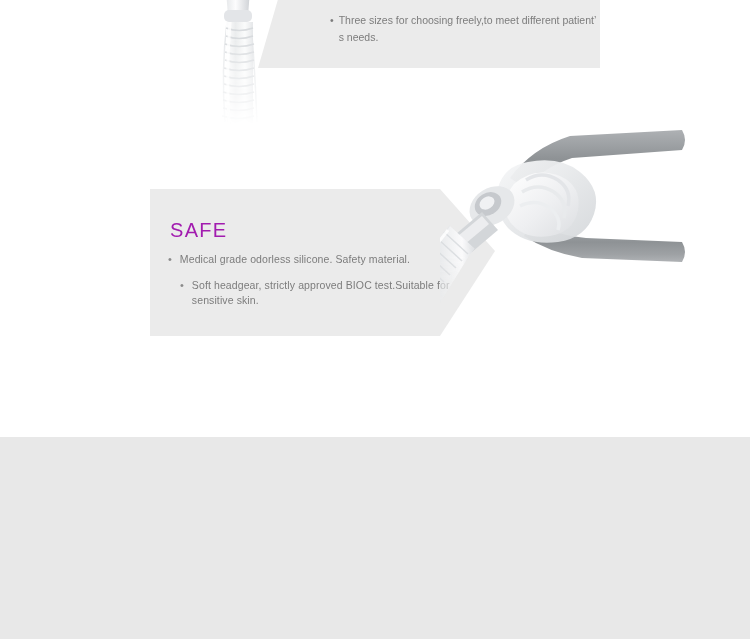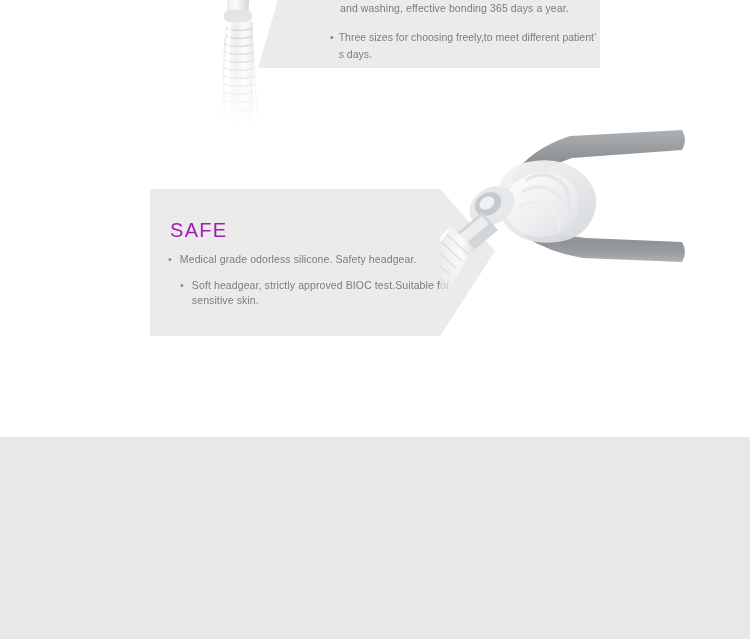--- a/index.html
+++ b/index.html
@@ -135,32 +135,31 @@
             <path d="M73 216 q16 5 31 0"></path>
               <path d="M72 224 q17 5 32 0"></path>
           </g>
           <path d="M80 130 q-4 50 -1 102" stroke="#ffffff" stroke-width="3" fill="none" opacity=".8"></path>
         </g>
       </g>
     </svg>
 
     <div class="panel-top"></div>
     <div class="panel-top-text">
-      <div class="tline first">and washing, effective bonding 365 days a year.</div>
       <div class="bullet-row">
         <span class="bullet-dot">•</span>
-        <span class="bullet-txt">Three sizes for choosing freely,to meet different patient’  s days.</span>
+        <span class="bullet-txt">Three sizes for choosing freely,to meet different patient’  s needs.</span>
       </div>
     </div>
 
     <div class="panel-safe"></div>
     <div class="safe-title">SAFE</div>
     <div class="safe-b1">
       <span class="sdot">•</span>
-      <span class="stxt">Medical grade odorless silicone. Safety headgear.</span>
+      <span class="stxt">Medical grade odorless silicone. Safety material.</span>
     </div>
     <div class="safe-b2">
       <span class="sdot">•</span>
       <span class="stxt">Soft headgear, strictly approved BIOC test.Suitable for sensitive skin.</span>
     </div>
 
     <svg class="art art-mask" viewBox="0 0 310 215" xmlns="http://www.w3.org/2000/svg">
       <defs>
         <linearGradient id="gStrap" x1="0" y1="0" x2="0" y2="1">
           <stop offset="0" stop-color="#aeb1b4"></stop>

